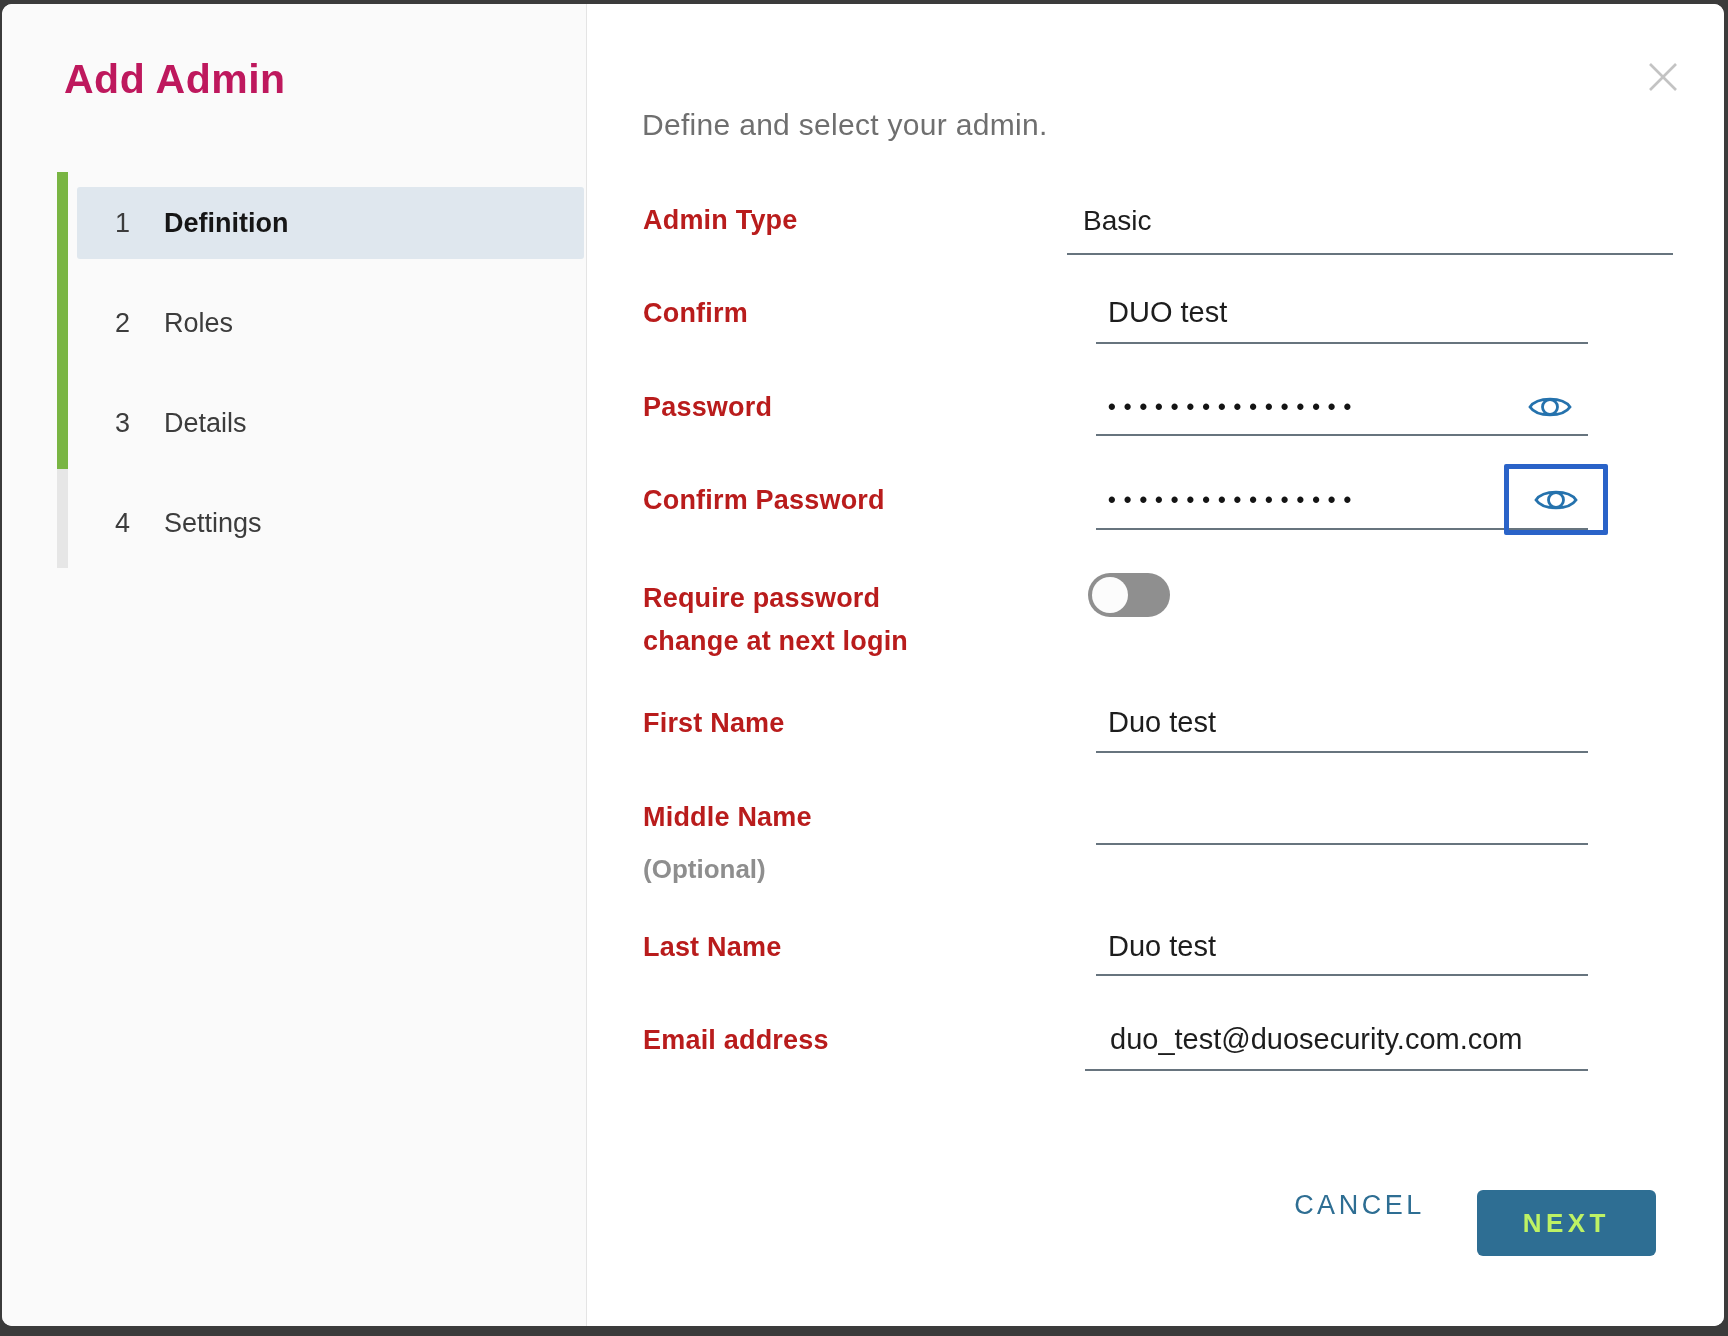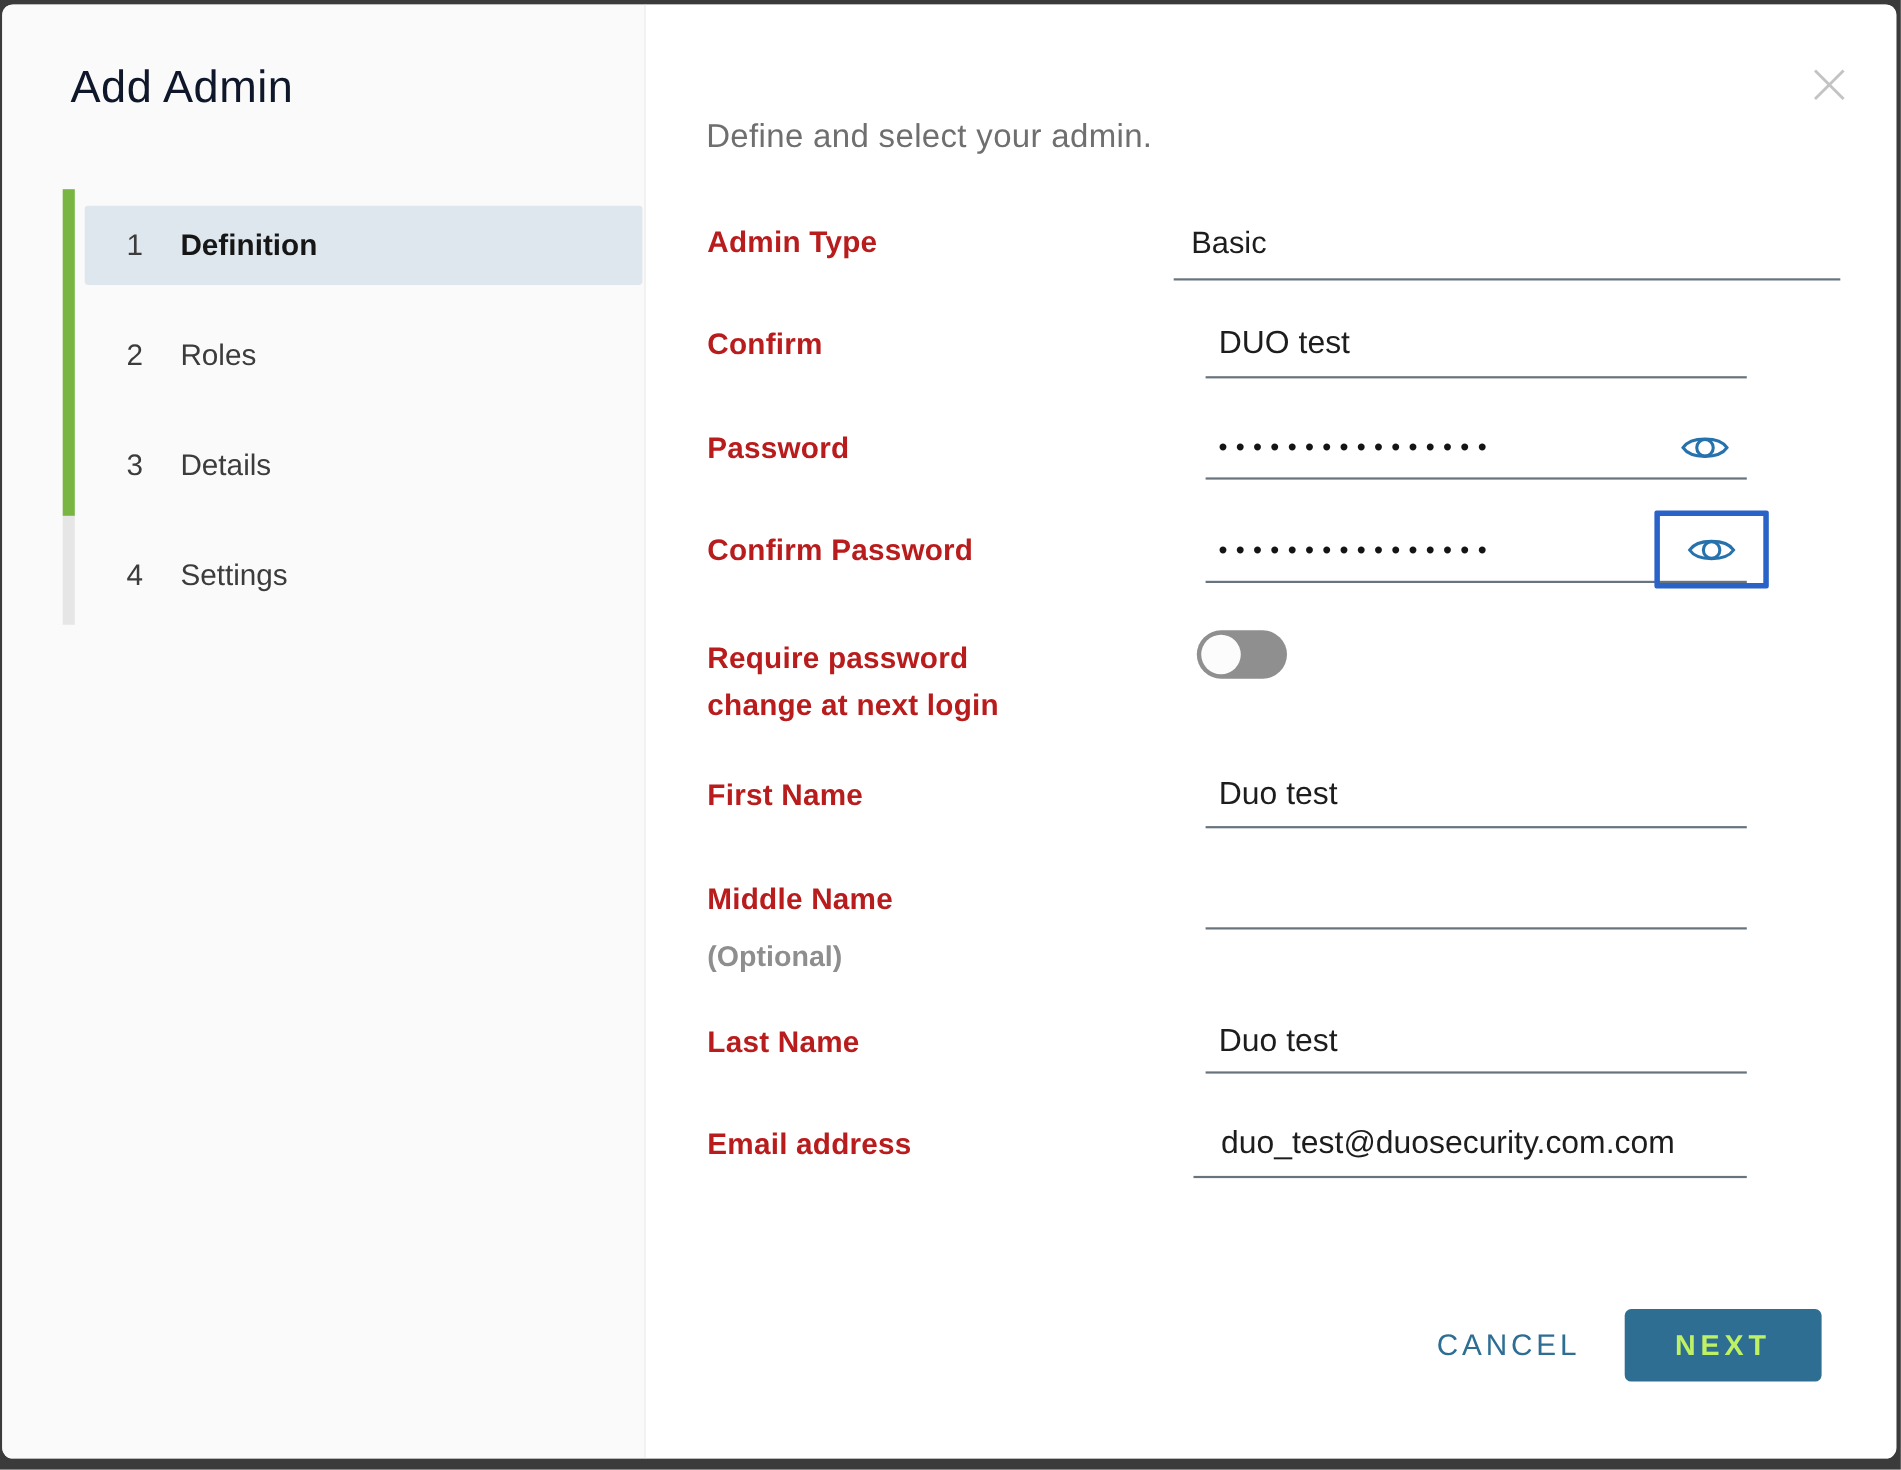--- a/index.html
+++ b/index.html
@@ -16,21 +16,21 @@
     display:flex;
   }
   
   .sidebar{
     position:relative;width:585px;flex:0 0 585px;
     background:#fafafa;border-right:1px solid #e4e4e4;
     box-sizing:border-box;
   }
   .dialog-title{
     position:absolute;left:62px;top:52px;margin:0;
-    font-size:41px;font-weight:400;color:#0f172a;letter-spacing:.5px;
+    font-size:41px;font-weight:700;color:#be185d;letter-spacing:.5px;
   }
   .progress-bar{position:absolute;left:55px;top:168px;width:11px;}
   .progress-bar .seg-done{height:297px;background:#79b543;}
   .progress-bar .seg-todo{height:99px;background:#e6e6e6;}
   .steps{position:absolute;left:75px;right:2px;top:0;}
   .step{
     position:absolute;left:0;right:0;height:72px;
     display:flex;align-items:center;box-sizing:border-box;
     padding-left:38px;font-size:27px;color:#3c3c3c;cursor:pointer;
   }
@@ -78,21 +78,21 @@
     position:absolute;left:501px;top:569px;width:82px;height:44px;
     background:#8f8f8f;border-radius:22px;border:none;cursor:pointer;padding:0;
   }
   .toggle .knob{
     position:absolute;left:4px;top:4px;width:36px;height:36px;
     border-radius:50%;background:#fcfcfc;
   }
   .two-line-label{white-space:pre-line;line-height:43px;}
   .footer{
     position:absolute;top:1186px;right:68px;height:66px;
-    display:flex;align-items:center;gap:36px;
+    display:flex;align-items:flex-start;gap:48px;
   }
   .cancel-btn{
     background:none;border:none;cursor:pointer;padding:0 4px;
     font-family:"Liberation Sans",sans-serif;
     font-size:27px;font-weight:500;letter-spacing:3.5px;color:#2e6e93;
   }
   .next-btn{
     min-width:143px;height:66px;border:none;border-radius:6px;cursor:pointer;
     background:#2e6e93;color:#bef264;
     font-family:"Liberation Sans",sans-serif;

